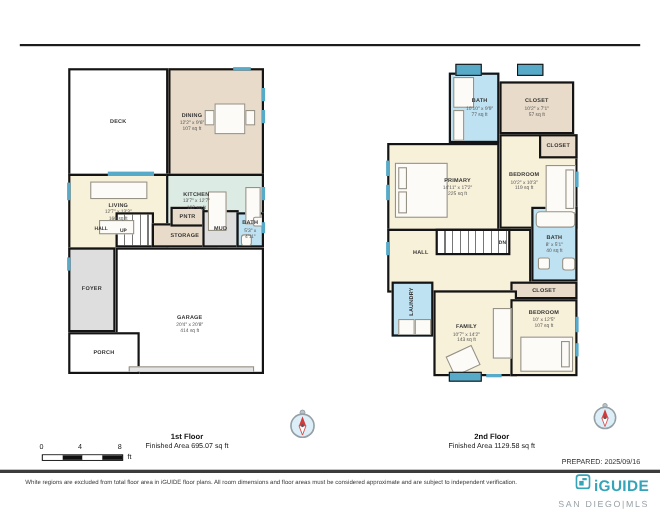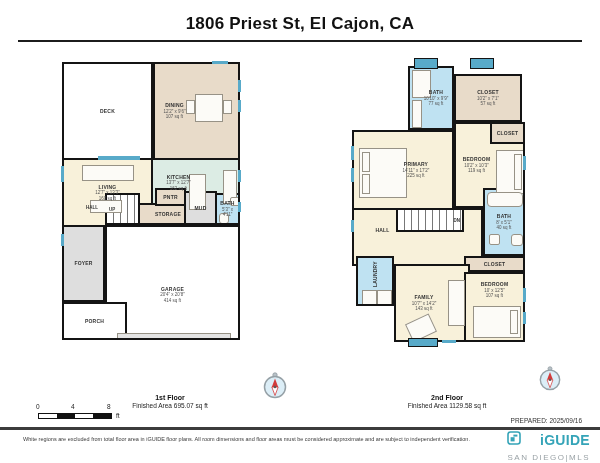--- a/index.html
+++ b/index.html
@@ -42,30 +42,29 @@
                  border:1px solid #111;display:flex;}
   #scalebar .seg{flex:1;}
   #scalebar .seg.b{background:#111;}
   #scalebar .seg.w{background:#fff;}
   #scalebar .unit{position:absolute;top:9px;left:82px;font-size:6.5px;color:#222;}
   
   #prepared{position:absolute;top:417px;right:18px;font-size:6.5px;color:#333;}
   #footer-rule{position:absolute;top:427px;left:0;width:600px;height:3px;background:#3c3c3c;}
   #disclaimer{position:absolute;top:436px;left:23px;width:500px;font-size:5.5px;color:#3a3a3a;}
   #logo{position:absolute;top:431px;right:10px;text-align:right;}
-  #logo-row{display:flex;align-items:center;gap:19px;}
+  #logo-row{display:flex;align-items:center;justify-content:flex-end;gap:3px;}
   #logo-text{font-size:14px;font-weight:bold;color:#35a4b8;letter-spacing:0.3px;}
   #logo-sub{font-size:8px;color:#9aa2a6;letter-spacing:1.5px;margin-top:4px;}
 </style>
 </head>
 <body>
 
 <div id="page">
 
-  <div id="title">1806 Priest St, El Cajon, CA</div>
   <div id="title-rule"></div>
 
   <div class="plan" style="left:62px;top:62px;width:178px;height:278px;">
 
     <div class="room white" style="left:0px;top:0px;width:91px;height:98px;">
       <div class="lbl">
           <span class="nm">DECK</span>
         </div>
     </div>
 

